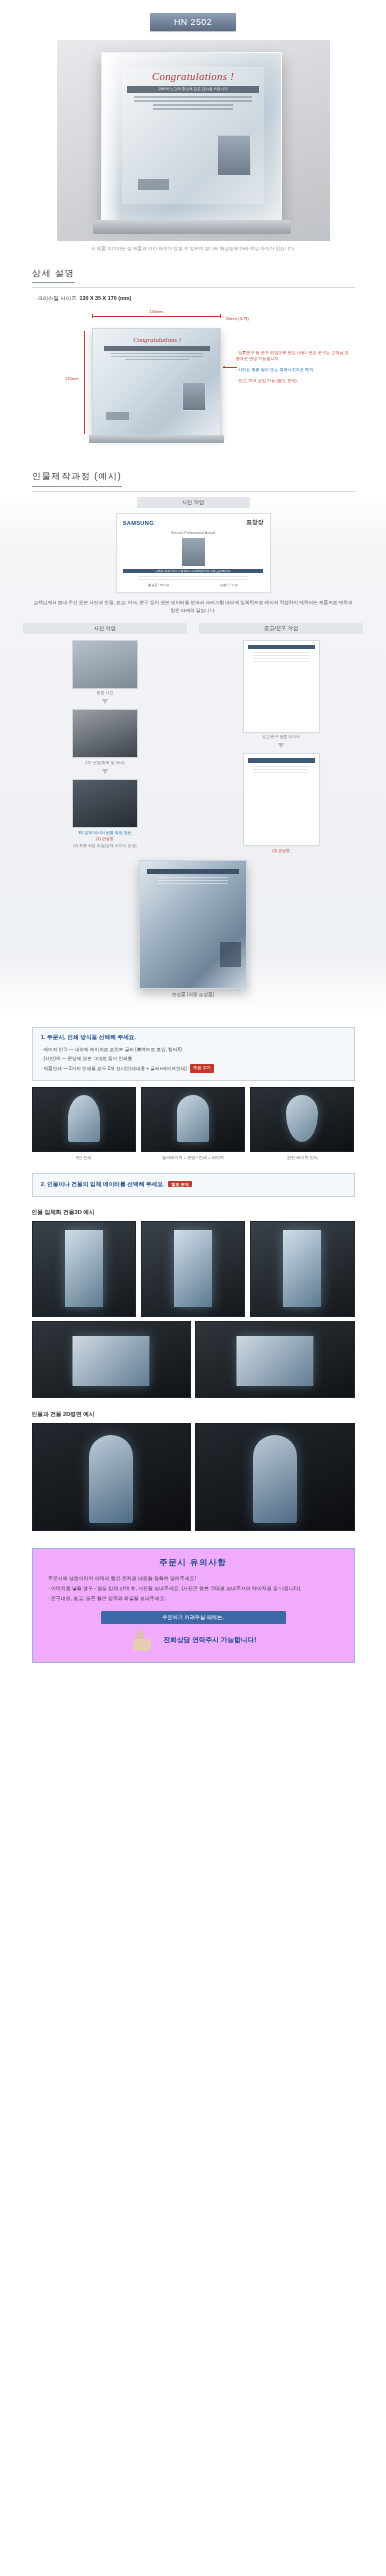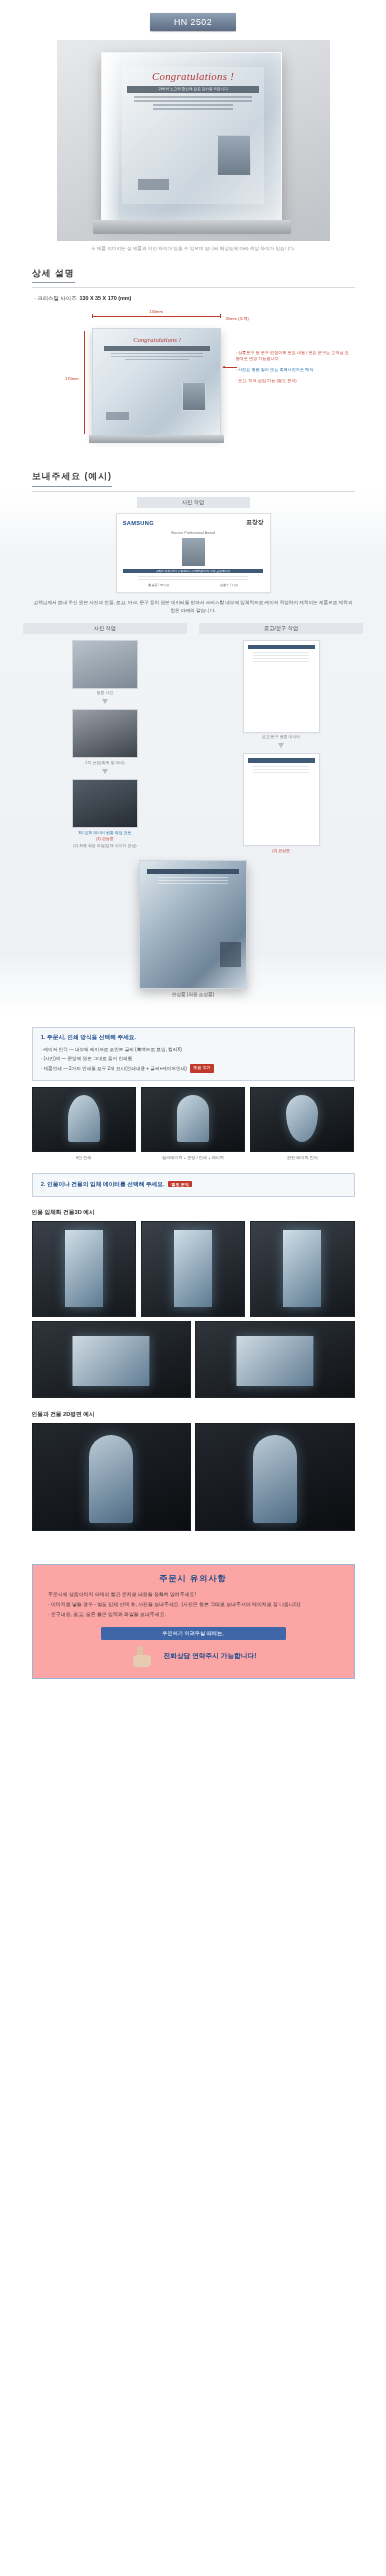--- a/index.html
+++ b/index.html
@@ -83,21 +83,21 @@
   .hero-caption {
     width:386px; text-align:center; color:#8a8a8a; font-size:4.6px; padding:2.1px 0 11.3px;
   }
 
   
   .sec-head {
     width:386px; padding:5.2px 0 0 32px;
   }
   .sec-head .txt {
     display:inline-block;
-    font-size:8.8px; color:#3a3a3a; letter-spacing:1px; font-weight:bold;
+    font-size:8.8px; color:#3a3a3a; letter-spacing:1px; font-weight:normal;
     border-bottom:1px solid #8d99a8; padding-bottom:2.6px;
   }
   .sec-rule { width:323px; height:0.5px; background:#d8dade; margin:4.1px auto 0; }
 
   
   .spec-note { padding:7.2px 0 2.1px 34px; font-size:5.4px; color:#3a3a3a; }
   .spec-note b { color:#2a2a2a; }
   .spec-area { width:386px; display:flex; justify-content:center; padding:2.1px 0 5.2px; }
   .spec-canvas {
     width:319px; height:155px; position:relative;
@@ -261,21 +261,21 @@
   .gcell3 .piece{
     position:absolute; left:50%; bottom:7.2px; transform:translateX(-50%);
     width:44px; height:88px;
     background:linear-gradient(150deg, rgba(215,232,244,.85), rgba(105,145,180,.7));
     border-radius:21.6px 21.6px 3.1px 3.1px;
     box-shadow:0 0 12.4px rgba(140,190,230,.35);
   }
 
   
   .notice{
-    width:323px; margin:33px auto 0; border:1px solid #9bb4d4; background:#fca5a5; padding:8.2px 10.3px 10.3px;
+    width:323px; margin:17px auto 0; border:1px solid #9bb4d4; background:#f0abfc; padding:8.2px 10.3px 10.3px;
     text-align:center;
   }
   .notice h3{ margin:0 0 6.2px; font-size:8.2px; color:#1b4b8a; letter-spacing:1px; }
   .notice .nl{ font-size:4.9px; color:#333; line-height:2; text-align:left; padding-left:5.2px; }
   .notice .cta{
     margin:7.2px auto 0; width:185px; background:#3f67a8; color:#fff; font-size:5.2px; padding:3.1px 0; border-radius:1.5px;
   }
   .notice .tel{ margin-top:4.1px; font-size:6.7px; color:#1b4b8a; font-weight:bold; }
   .hand{ display:inline-block; width:28px; height:24px; position:relative; vertical-align:middle; margin-right:4.1px; }
   .hand .f{ position:absolute; left:7.2px; top:2.1px; width:6.2px; height:13.4px; background:#dcc3a8; border-radius:3.1px; }
@@ -354,21 +354,21 @@
       <div class="arrow"></div>
       <div class="callouts">
         <div class="callout">· 상훈문구 등 문구 편집이후 모든 내용 / 모든 문구는 고객님 요청대로 변경 가능합니다</div>
         <div class="callout blue">· 사진은 원본 컬러 또는 흑백사진으로 제작</div>
         <div class="callout">· 로고, 마크 삽입 가능 (별도 문의)</div>
       </div>
     </div>
   </div>
 
   <div class="sec-head">
-    <span class="txt">보내주세요 (예시)</span>
+    <span class="txt">인물제작과정 (예시)</span>
   </div>
   <div class="sec-rule"></div>
 
   <div class="proc-wrap">
     <div class="proc-canvas">
 
       <div class="step-label">사진 작업</div>
 
       <div class="card">
         <div class="crow">

